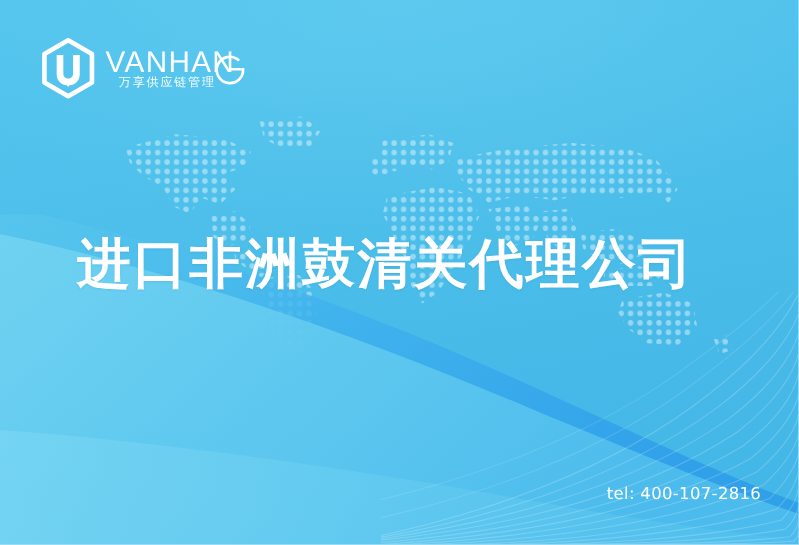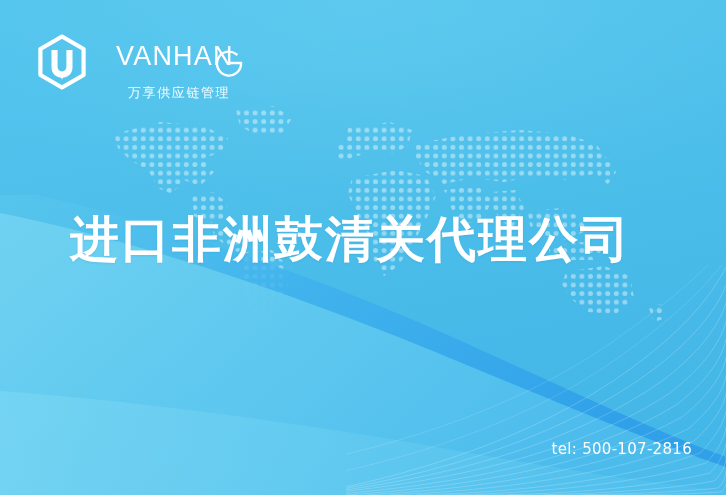--- a/index.html
+++ b/index.html
@@ -64,21 +64,20 @@
   .fanlines svg { display: block; width: 100%; height: 100%; }
 
   
   .logo {
     position: absolute;
     left: 34px;
     top: 33px;
     display: flex;
     align-items: center;
     height: 58px;
-    gap: 20px;
   }
   .logo-mark {
     width: 56px;
     height: 56px;
     flex: none;
   }
   .logo-mark svg { display: block; width: 100%; height: 100%; }
 
   .logo-word {
     position: relative;
@@ -93,22 +92,22 @@
     font-size: 27px;
     letter-spacing: 1.2px;
     font-weight: 400;
     color: #ffffff;
     line-height: 1;
     white-space: nowrap;
   }
   .logo-word-cn {
     position: absolute;
     left: 12px;
-    top: 52px;
-    font-size: 13px;
+    top: 36px;
+    font-size: 11px;
     letter-spacing: 1.6px;
     color: #ffffff;
     line-height: 1;
     white-space: nowrap;
     opacity: 0.96;
   }
   .logo-g {
     position: absolute;
     left: 96px;
     top: 12px;
@@ -263,15 +262,15 @@
       <div class="logo-g">
         <svg viewBox="0 0 34 34" xmlns="http://www.w3.org/2000/svg" aria-hidden="true">
           <path d="M24.5 8.2 A 12 12 0 1 0 29 17 L18.5 17" fill="none" stroke="#ffffff" stroke-width="2.4" stroke-linecap="square"></path>
         </svg>
       </div>
     </div>
   </div>
 
   <div class="headline">进口非洲鼓清关代理公司</div>
 
-  <div class="tel">tel: 500-107-2816</div>
+  <div class="tel">tel: 400-107-2816</div>
 
 </div>
 
 </body></html>

